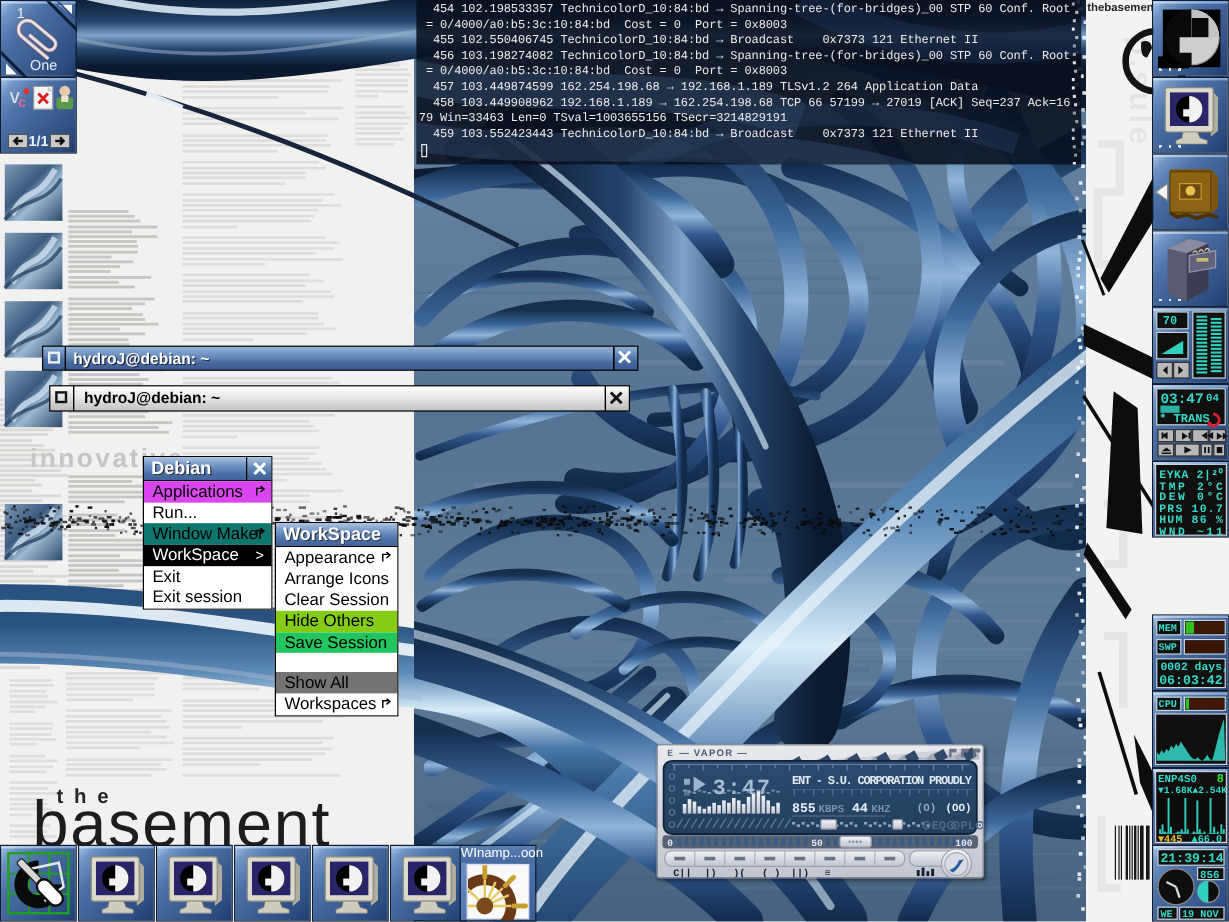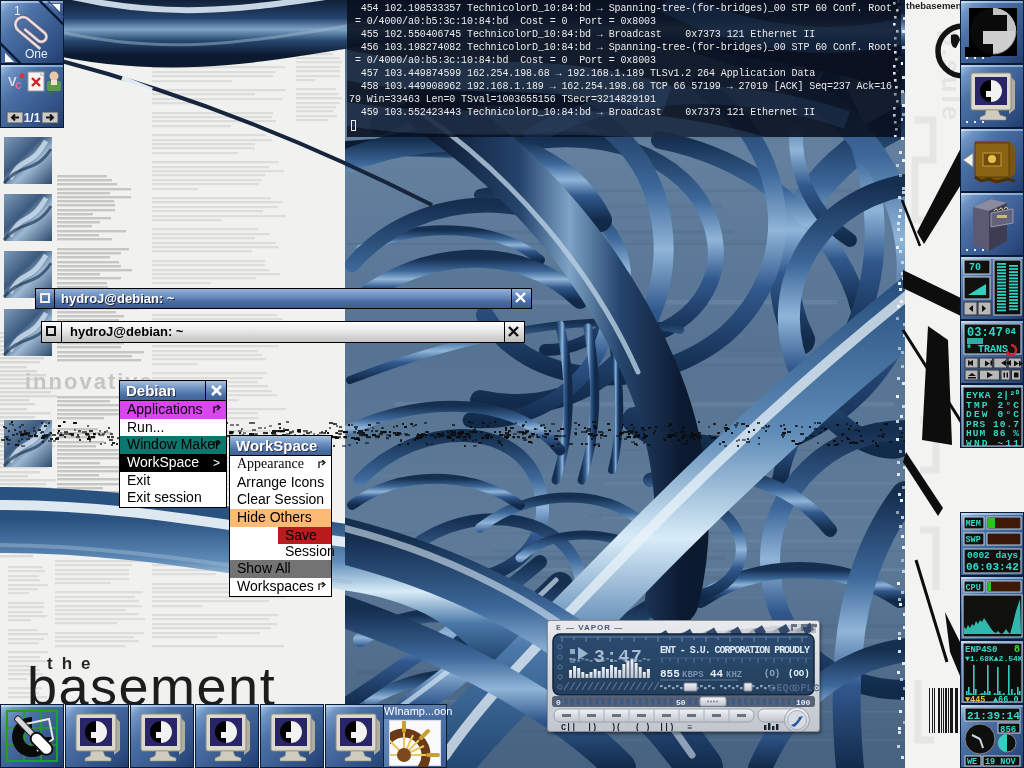--- a/index.html
+++ b/index.html
@@ -1502,35 +1502,35 @@
       </div>
       <div style="height:17.7px;background:#fff;position:relative;">
         <span style="position:absolute;left:7px;top:0px;font-size:14px;color:#000;">Exit session</span>
       </div>
     </div>
     <div class="abs" style="left:229px;top:435px;width:103px;border:1px solid #000;background:#fff;">
       <div style="height:20px;background:linear-gradient(180deg,#a8c2e0 0%,#6c90c0 40%,#4a6ea4 75%,#40639a 100%);border-bottom:1px solid #000;position:relative;">
         <span style="position:absolute;left:6px;top:1px;font-size:15px;font-weight:bold;color:#fff;text-shadow:1px 1px 0 #334;">WorkSpace</span>
       </div>
       <div style="height:17.7px;background:#fff;position:relative;">
-        <span style="position:absolute;left:7px;top:0px;font-size:14px;color:#000;font-family:Liberation Serif, serif;">Appearance</span>
+        <span style="position:absolute;left:7px;top:0px;font-size:14px;color:#000;">Appearance</span>
         <svg width="9" height="9" style="position:absolute;right:4px;top:4px">
           <path d="M1 8 L1 2 L6 2 M4 0 L7 2.5 L4 5" stroke="#000" stroke-width="1.2" fill="none"></path>
         </svg>
       </div>
       <div style="height:17.7px;background:#fff;position:relative;">
         <span style="position:absolute;left:7px;top:0px;font-size:14px;color:#000;">Arrange Icons</span>
       </div>
       <div style="height:17.7px;background:#fff;position:relative;">
         <span style="position:absolute;left:7px;top:0px;font-size:14px;color:#000;">Clear Session</span>
       </div>
-      <div style="height:17.7px;background:#fdba74;position:relative;padding-left:16px;">
+      <div style="height:17.7px;background:#84cc16;position:relative;padding-left:16px;">
         <span style="position:absolute;left:7px;top:0px;font-size:14px;color:#000;">Hide Others</span>
       </div>
-      <div style="height:17.7px;background:#b91c1c;position:relative;margin-left:48px;">
+      <div style="height:17.7px;background:#22c55e;position:relative;">
         <span style="position:absolute;left:7px;top:0px;font-size:14px;color:#000;">Save Session</span>
       </div>
       <div style="height:17.7px;background:#737373;position:relative;margin-top:16px;">
         <span style="position:absolute;left:7px;top:0px;font-size:14px;color:#000;">Show All</span>
       </div>
       <div style="height:17.7px;background:#fff;position:relative;">
         <span style="position:absolute;left:7px;top:0px;font-size:14px;color:#000;">Workspaces</span>
         <svg width="9" height="9" style="position:absolute;right:4px;top:4px">
           <path d="M1 8 L1 2 L6 2 M4 0 L7 2.5 L4 5" stroke="#000" stroke-width="1.2" fill="none"></path>
         </svg>

